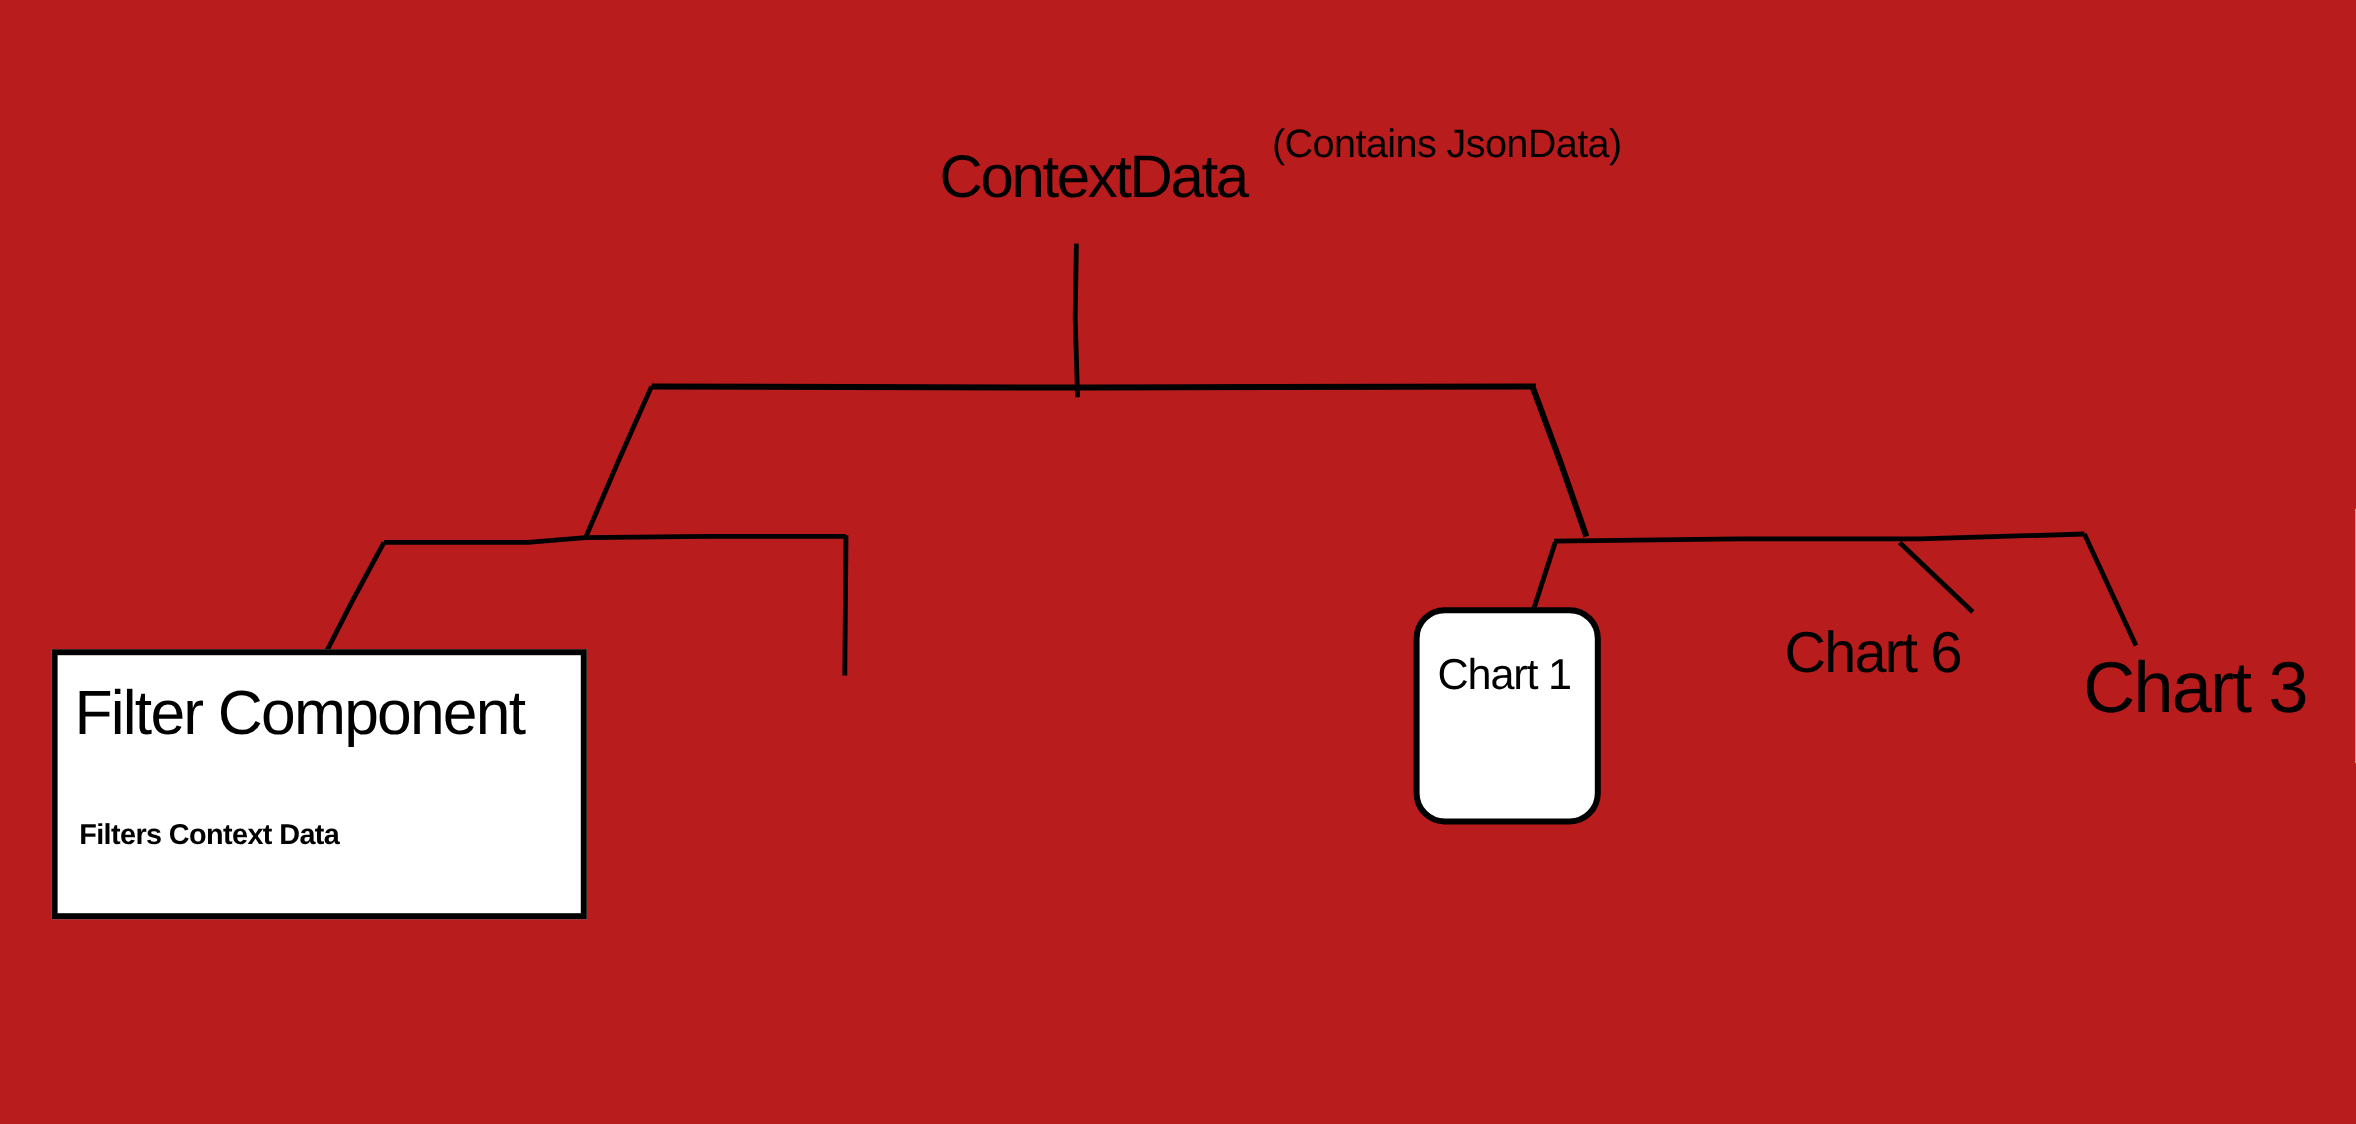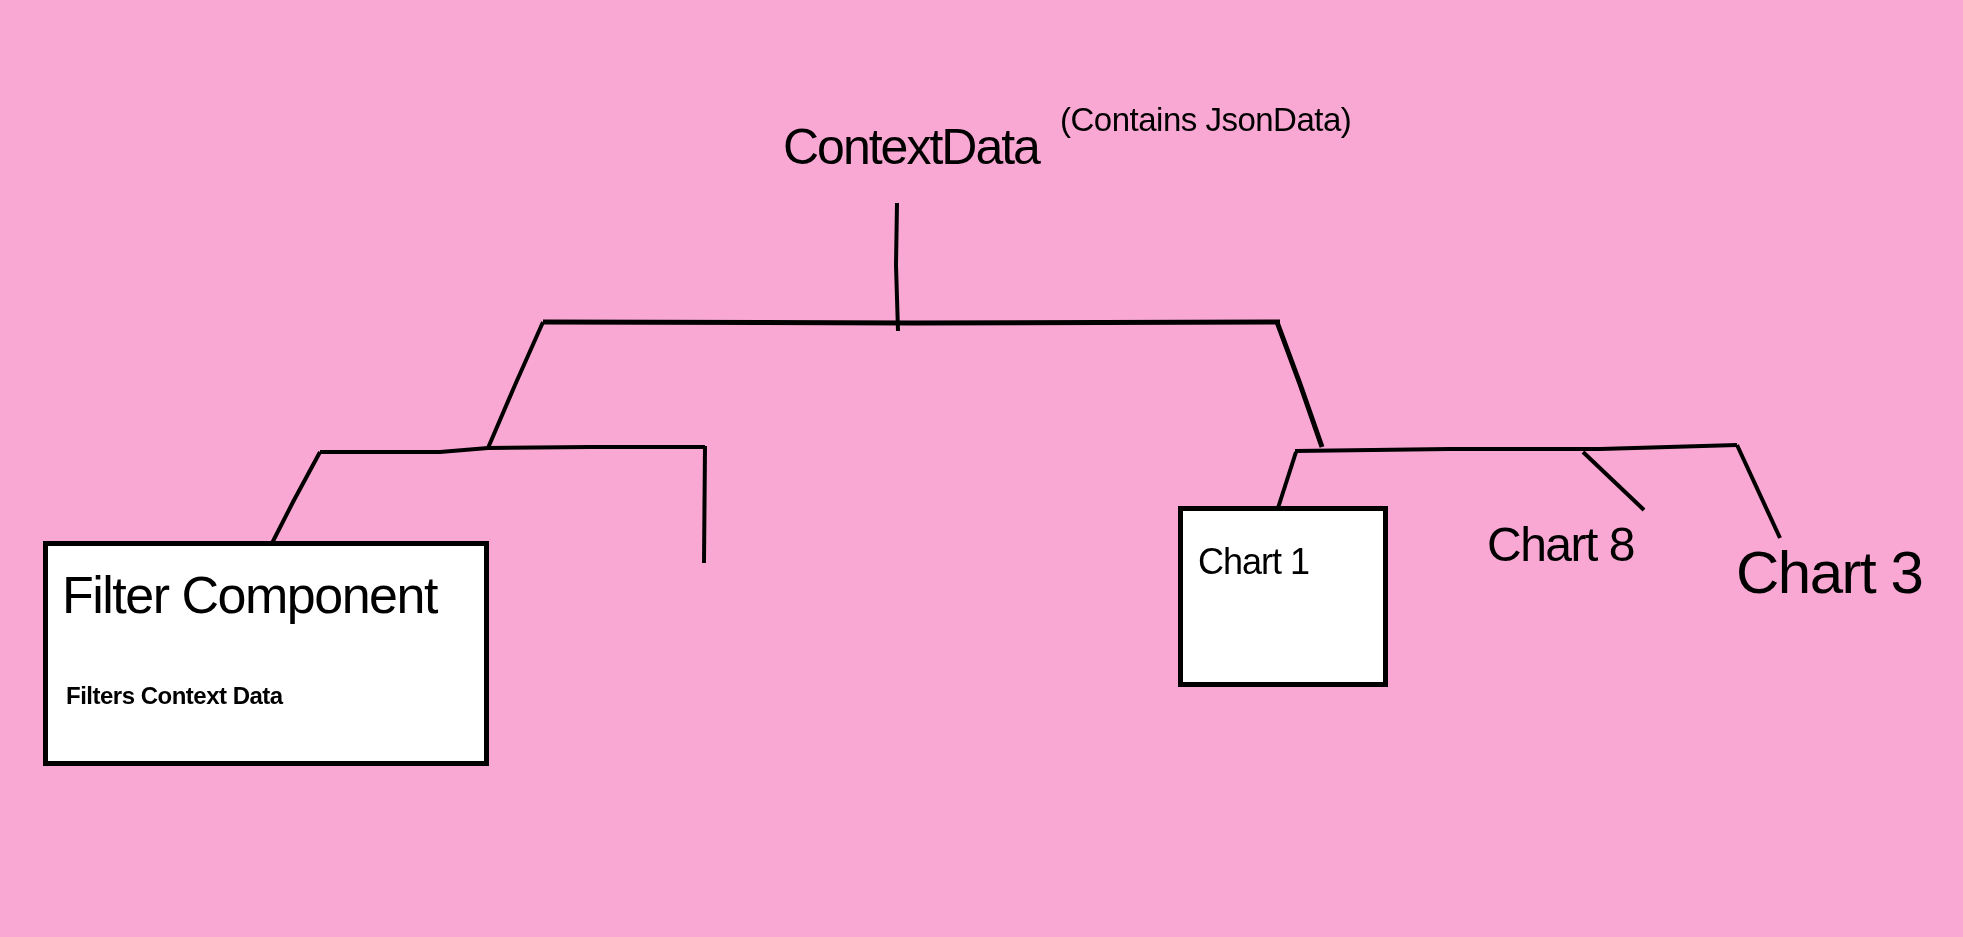--- a/index.html
+++ b/index.html
@@ -4,21 +4,21 @@
 <style>
   html, body {
     margin: 0;
     padding: 0;
     background: #ffffff;
   }
   .canvas {
     position: relative;
     width: 1963px;
     height: 937px;
-    background: #f9a8d4;
+    background: #b91c1c;
     font-family: "Liberation Sans", sans-serif;
     color: #000000;
     overflow: hidden;
   }
   .lines-svg {
     position: absolute;
     left: 0;
     top: 0;
     width: 1963px;
     height: 937px;
@@ -90,22 +90,23 @@
     top: 138px;
     font-size: 24px;
     font-weight: 600;
     letter-spacing: -0.5px;
     white-space: nowrap;
     line-height: 1;
   }
   .chart1-box {
     left: 1178px;
     top: 506px;
-    width: 210px;
+    width: 156px;
     height: 181px;
+    border-radius: 26px;
   }
   .chart1-box .box-title {
     position: absolute;
     left: 15px;
     top: 33px;
     font-size: 36px;
     letter-spacing: -1px;
     white-space: nowrap;
     line-height: 1;
   }
@@ -136,17 +137,17 @@
   <div class="node-box filter-box">
     <div class="box-title">Filter Component</div>
     <div class="box-desc">Filters Context Data</div>
   </div>
 
 
   <div class="node-box chart1-box">
     <div class="box-title">Chart 1</div>
   </div>
 
-  <div class="lbl chart2-label">Chart 8</div>
+  <div class="lbl chart2-label">Chart 6</div>
 
   <div class="lbl chart3-label">Chart 3</div>
 
 </div>
 
 </body></html>

